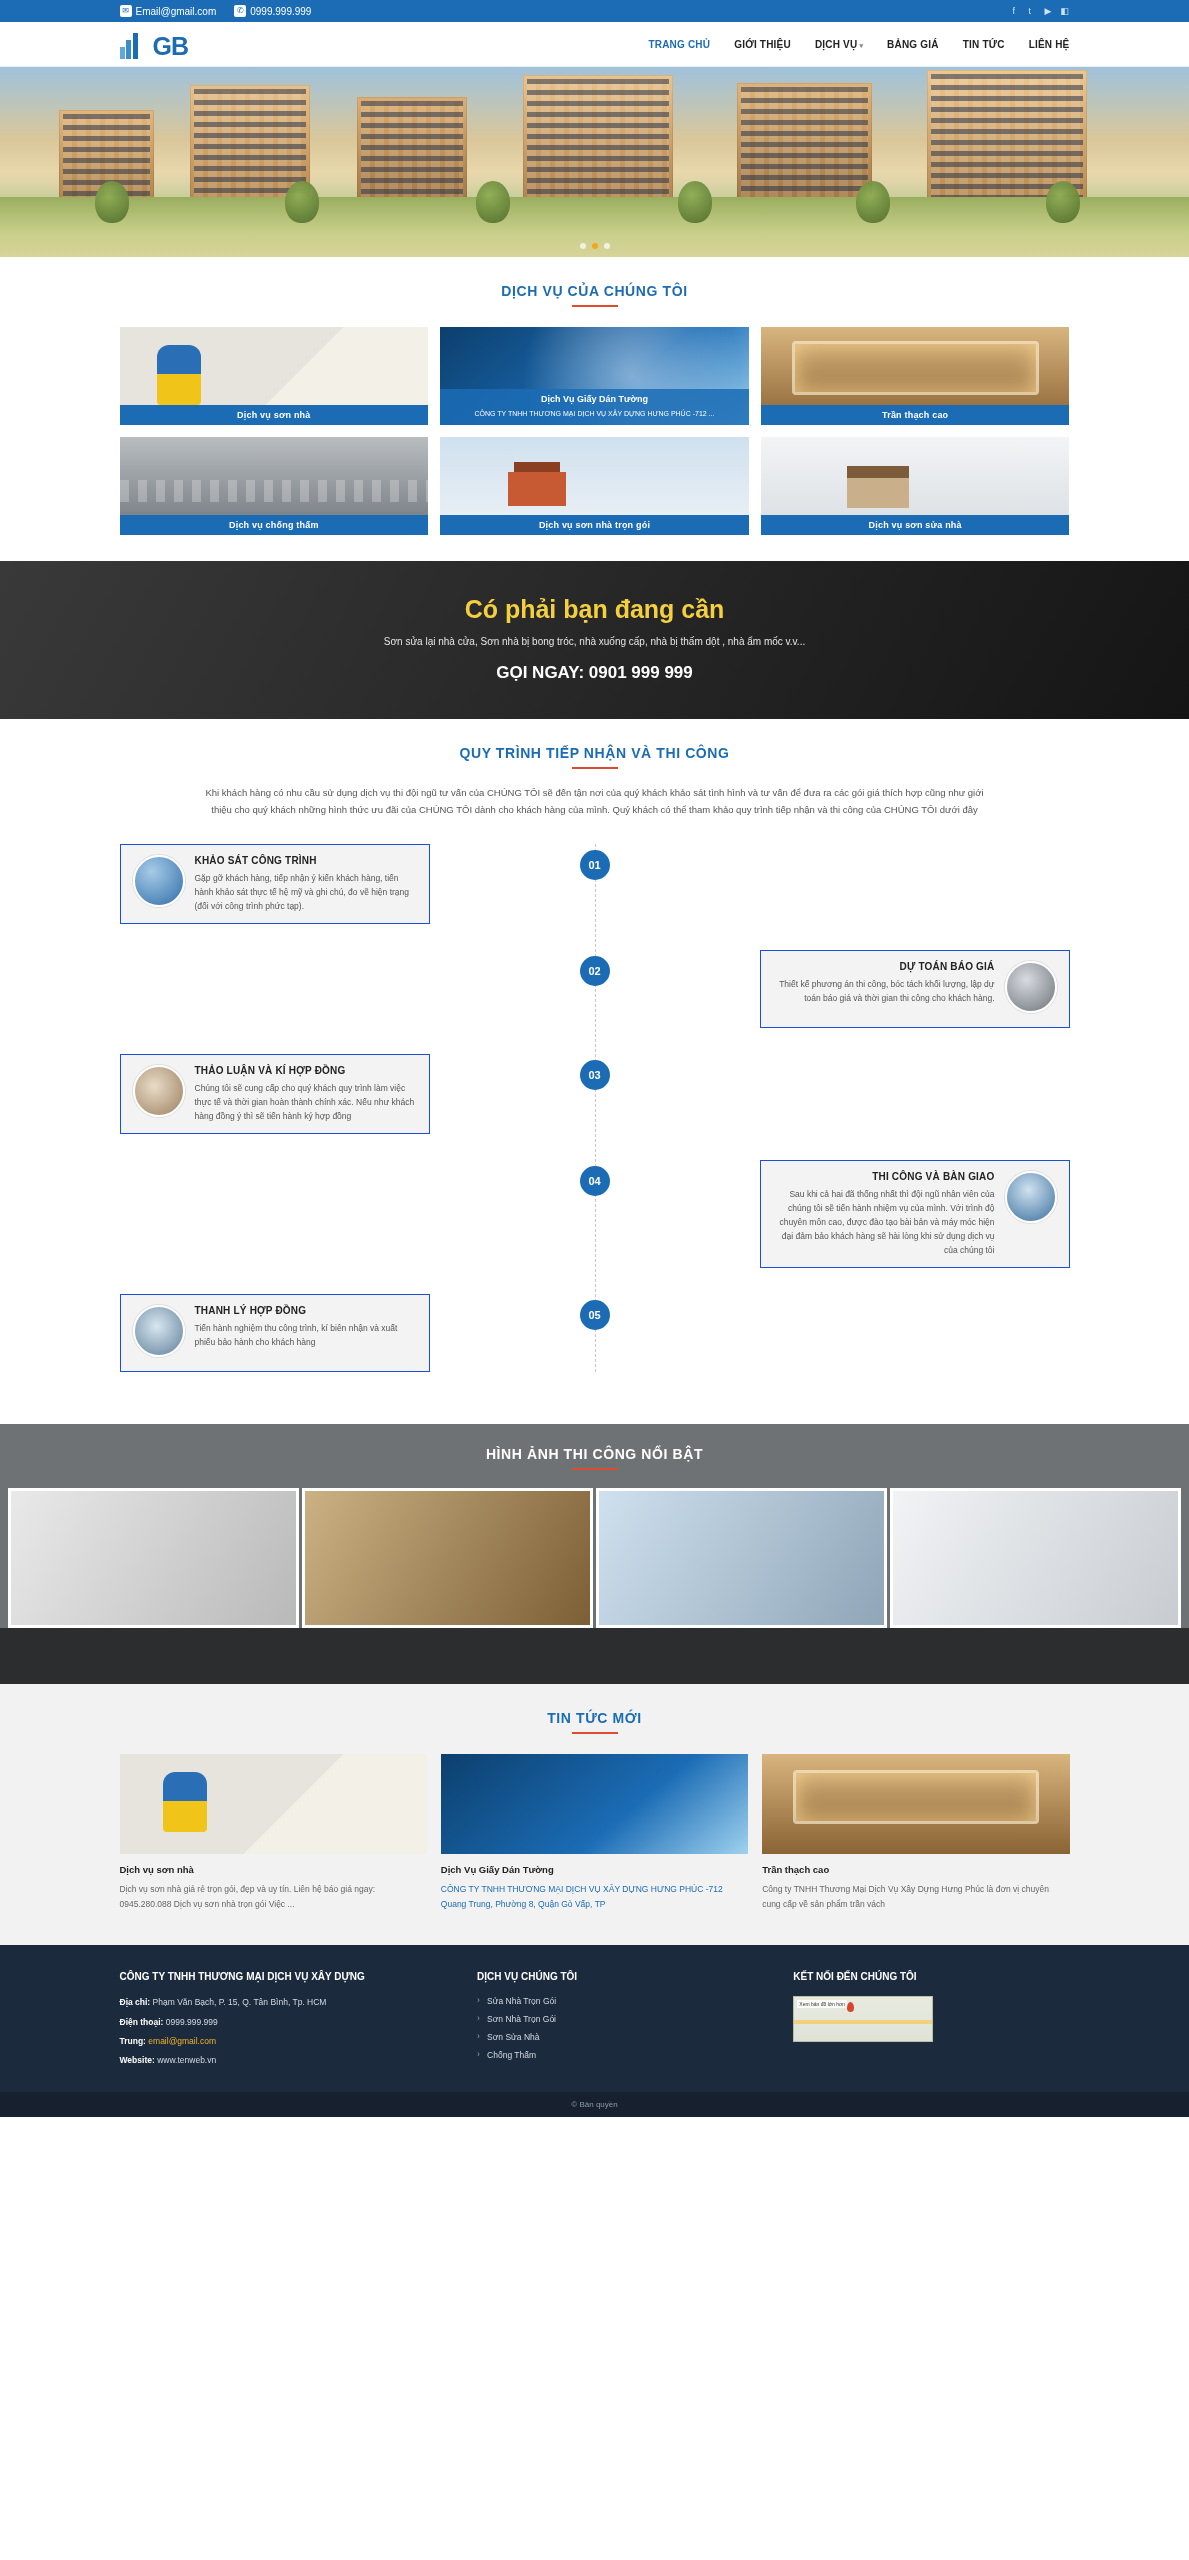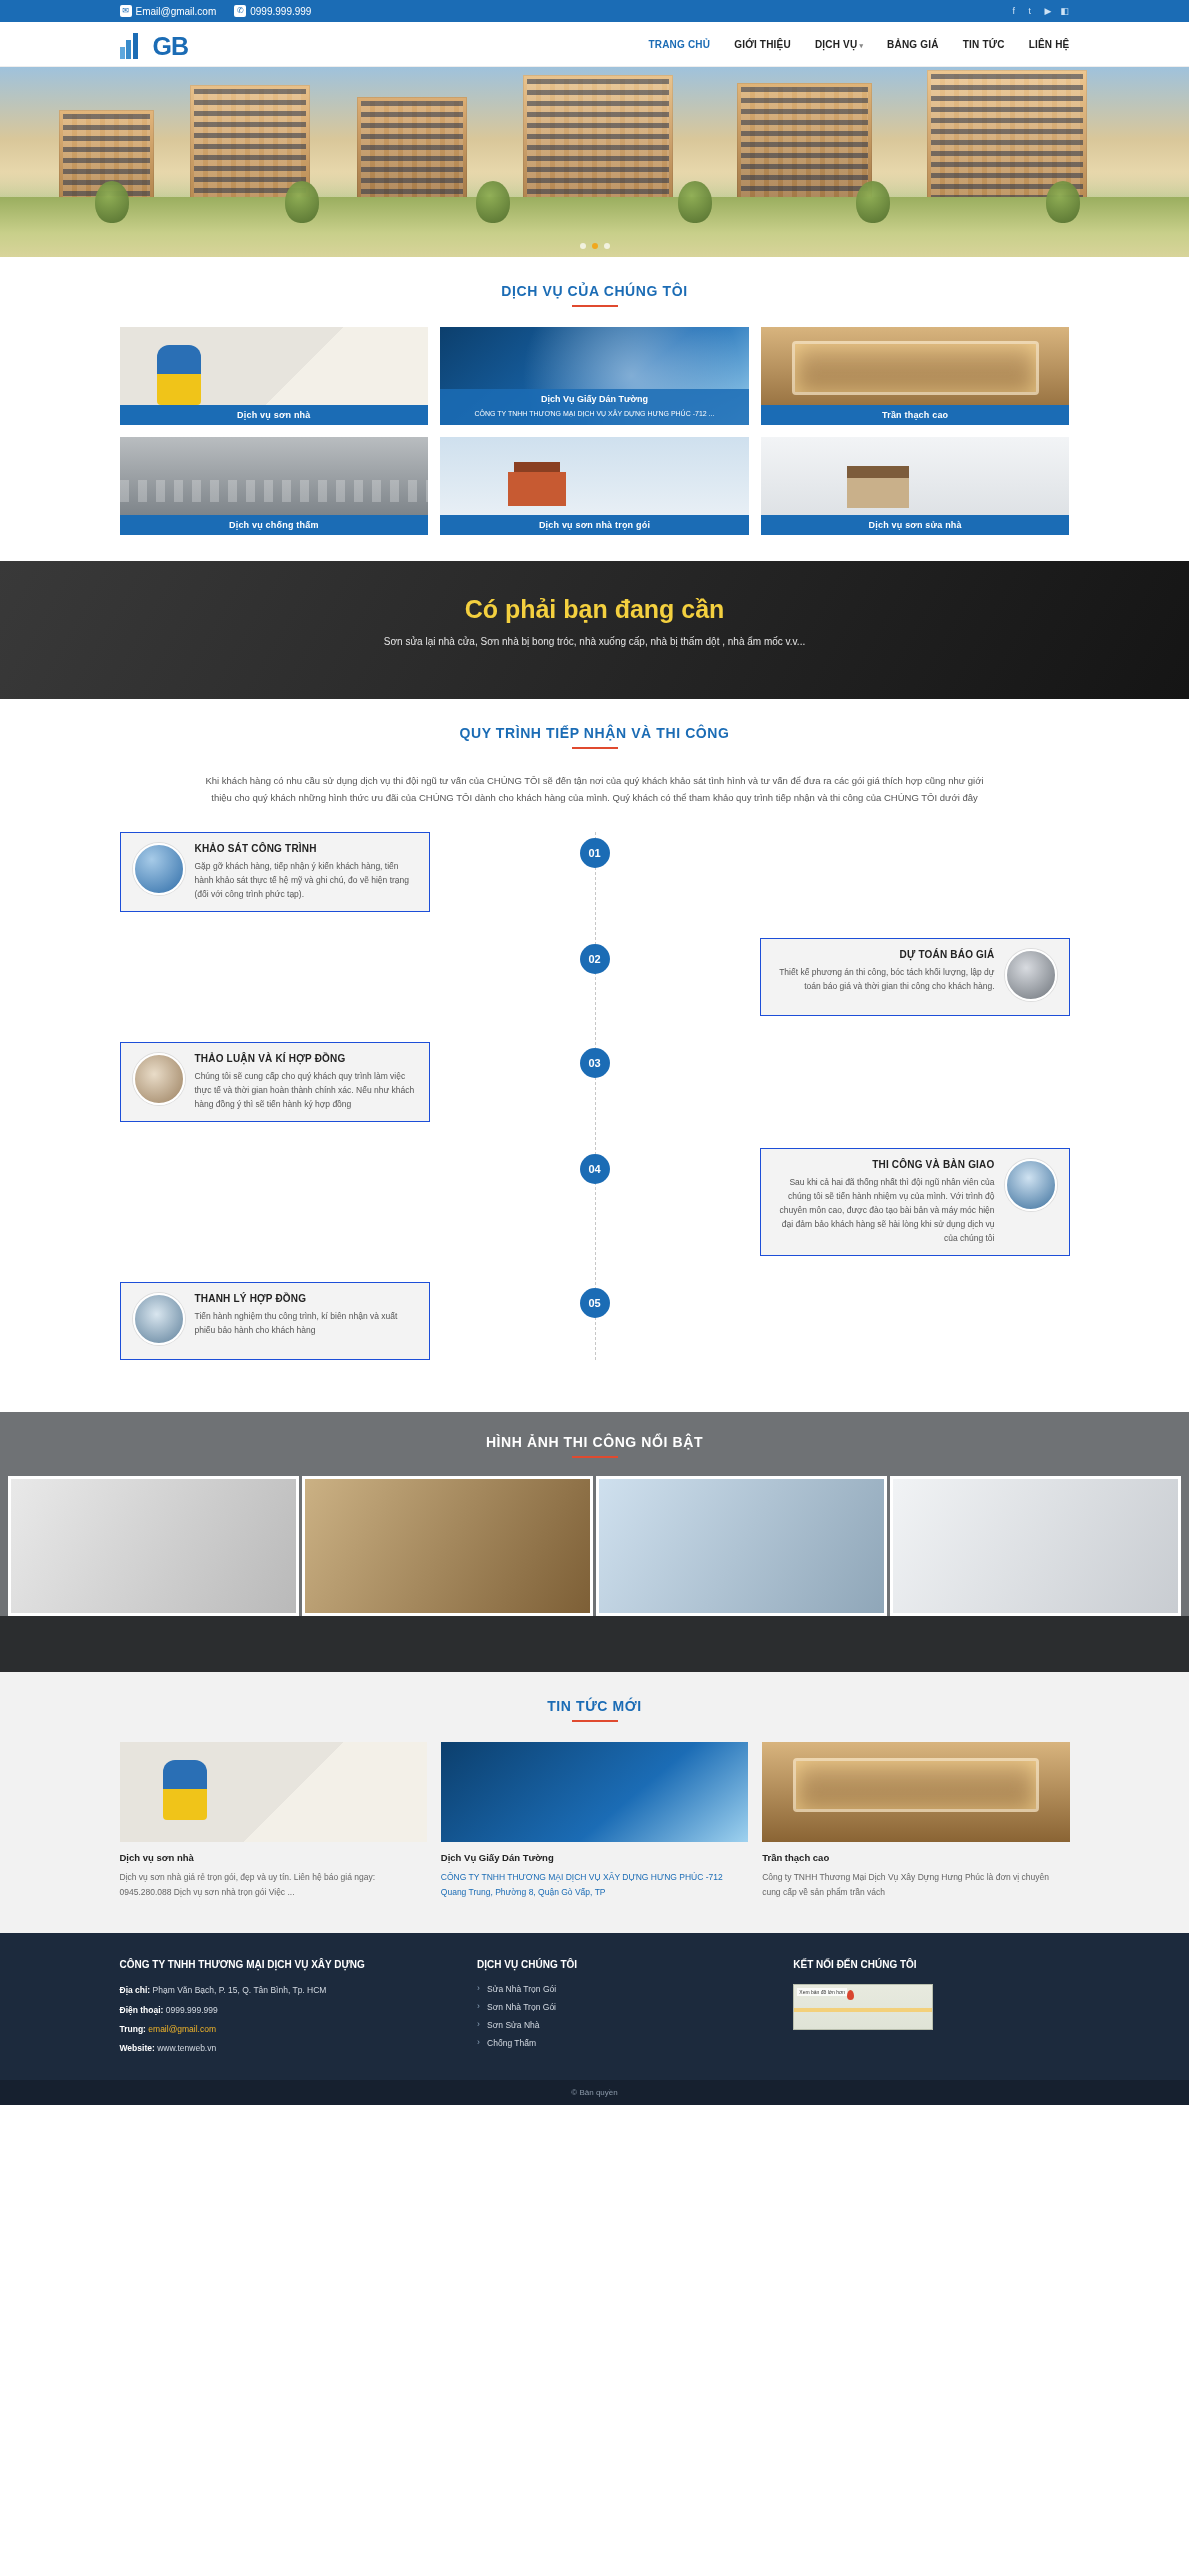--- a/index.html
+++ b/index.html
@@ -250,21 +250,21 @@
   }
   .cta-sub { color: #e6e6e6; font-size: 10px; margin-bottom: 16px; }
   .cta-phone { color: #fff; font-size: 17px; font-weight: bold; }
 
   
   .proc-desc {
     text-align: center;
     color: #555;
     font-size: 9.5px;
     line-height: 1.75;
-    margin: 24px auto 26px;
+    margin: 16px auto 26px;
     width: 780px;
   }
   .timeline { position: relative; }
   .timeline::before {
     content: "";
     position: absolute;
     left: 50%; top: 0; bottom: 0;
     width: 1px;
     border-left: 1px dashed #c7c7c7;
   }
@@ -552,20 +552,21 @@
       </div>
 
     </div>
   </div>
 </div>
 
 <div class="cta">
   <div class="cta-inner wrap">
     <div class="cta-title">Có phải bạn đang cần</div>
     <div class="cta-sub">Sơn sửa lại nhà cửa, Sơn nhà bị bong tróc, nhà xuống cấp, nhà bị thấm dột , nhà ẩm mốc v.v...</div>
+    <div class="cta-phone">GỌI NGAY: 0901 999 999</div>
   </div>
 </div>
 
 <div class="section">
   <div class="wrap">
     <div class="sec-title">QUY TRÌNH TIẾP NHẬN VÀ THI CÔNG</div>
     <div class="sec-underline"></div>
     <div class="proc-desc">Khi khách hàng có nhu cầu sử dụng dịch vụ thi đội ngũ tư vấn của CHÚNG TÔI sẽ đến tận nơi của quý khách khảo sát tình hình và tư vấn để đưa ra các gói giá thích hợp cũng như giới thiệu cho quý khách những hình thức ưu đãi của CHÚNG TÔI dành cho khách hàng của mình. Quý khách có thể tham khảo quy trình tiếp nhận và thi công của CHÚNG TÔI dưới đây</div>
 
     <div class="timeline">

